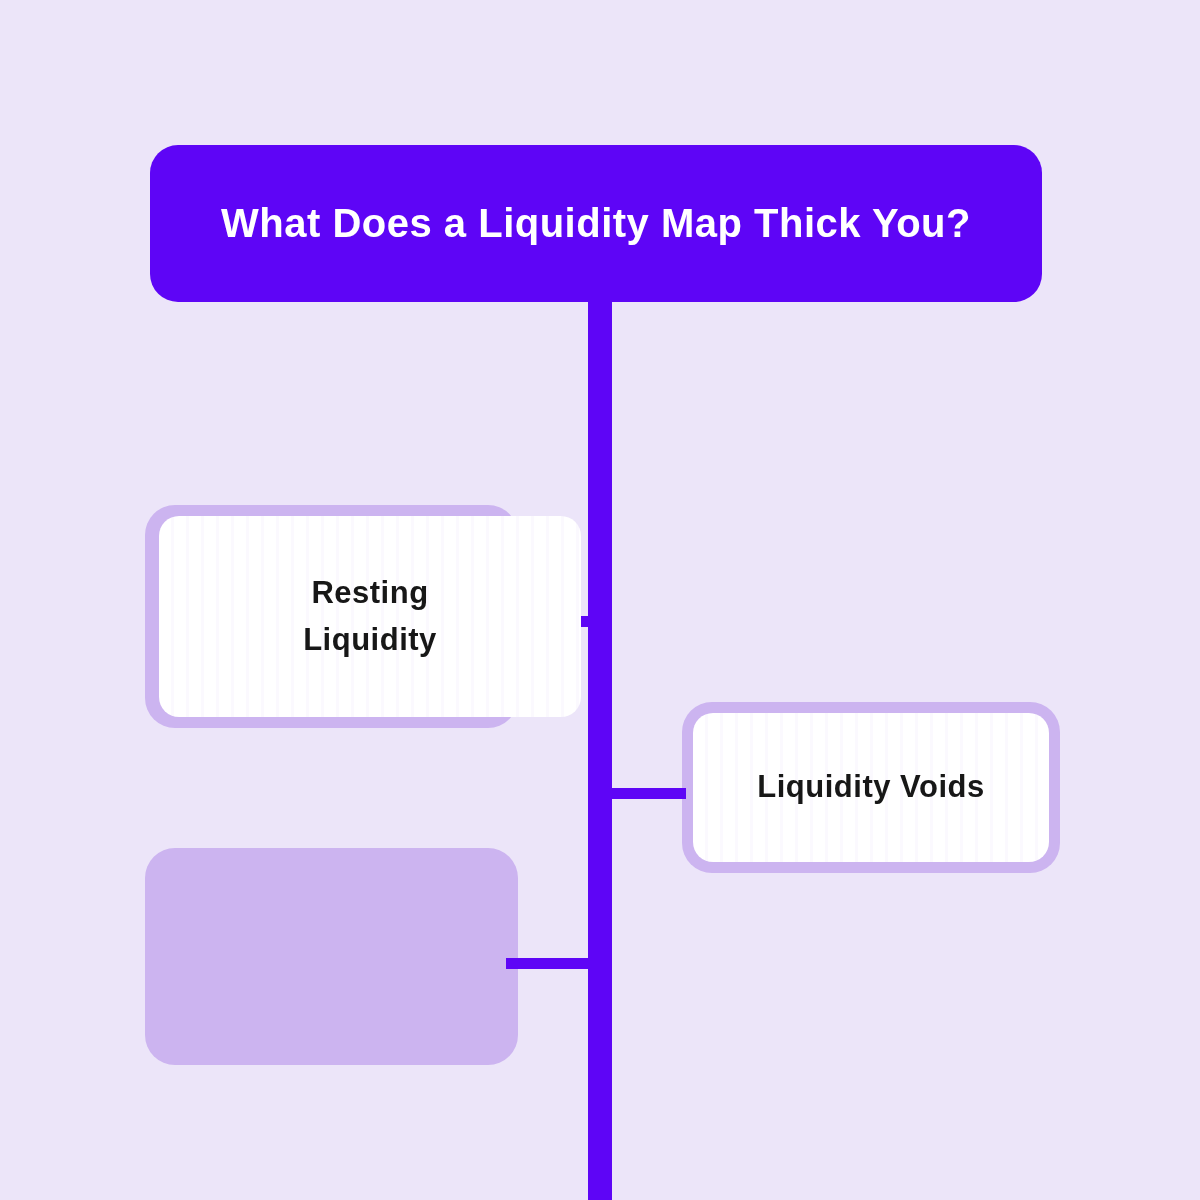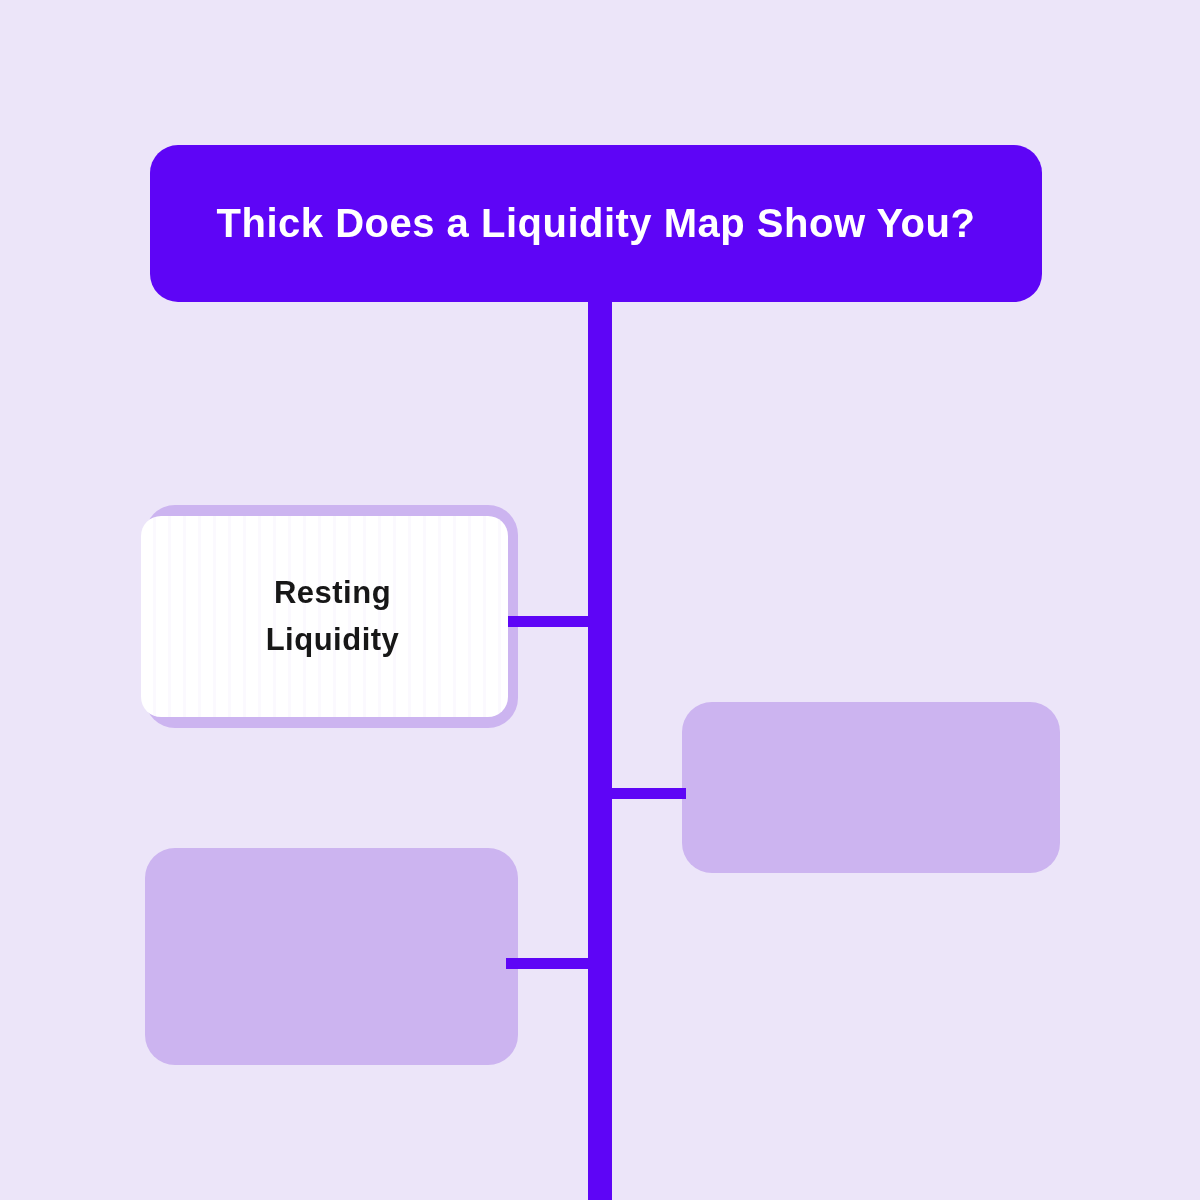--- a/index.html
+++ b/index.html
@@ -89,45 +89,48 @@
     color: #171717;
     font-size: 31px;
     font-weight: 600;
     letter-spacing: 0.5px;
     line-height: 1.5;
     text-align: center;
     white-space: pre-line;
   }
 
   .outer-resting { left: 145px; top: 505px; width: 373px; height: 223px; }
-  .inner-resting { left: 141px; top: 516px; width: 351px; height: 201px; padding-left: 16px; }
+  .inner-resting { left: 159px; top: 516px; width: 422px; height: 201px; }
 
   .outer-voids   { left: 682px; top: 702px; width: 378px; height: 171px; }
   .inner-voids   { left: 693px; top: 713px; width: 356px; height: 149px; }
 
   .outer-thick   { left: 145px; top: 848px; width: 373px; height: 217px; }
   .inner-thick   { left: 156px; top: 859px; width: 351px; height: 195px; }
 </style>
 </head>
 <body>
 
 <div class="stage">
 
   <div class="header-box">
-    <div class="title">Thick Does a Liquidity Map Show You?</div>
+    <div class="title">What Does a Liquidity Map Thick You?</div>
   </div>
 
   <div class="trunk"></div>
   <div class="connector c-resting"></div>
   <div class="connector c-voids"></div>
   <div class="connector c-thick"></div>
 
   <div class="node-outer outer-resting"></div>
   <div class="node-inner inner-resting">
     <div class="label">Resting
 Liquidity</div>
   </div>
 
   <div class="node-outer outer-voids"></div>
+  <div class="node-inner inner-voids">
+    <div class="label">Liquidity Voids</div>
+  </div>
 
   <div class="node-outer outer-thick"></div>
 
 </div>
 
 </body></html>

